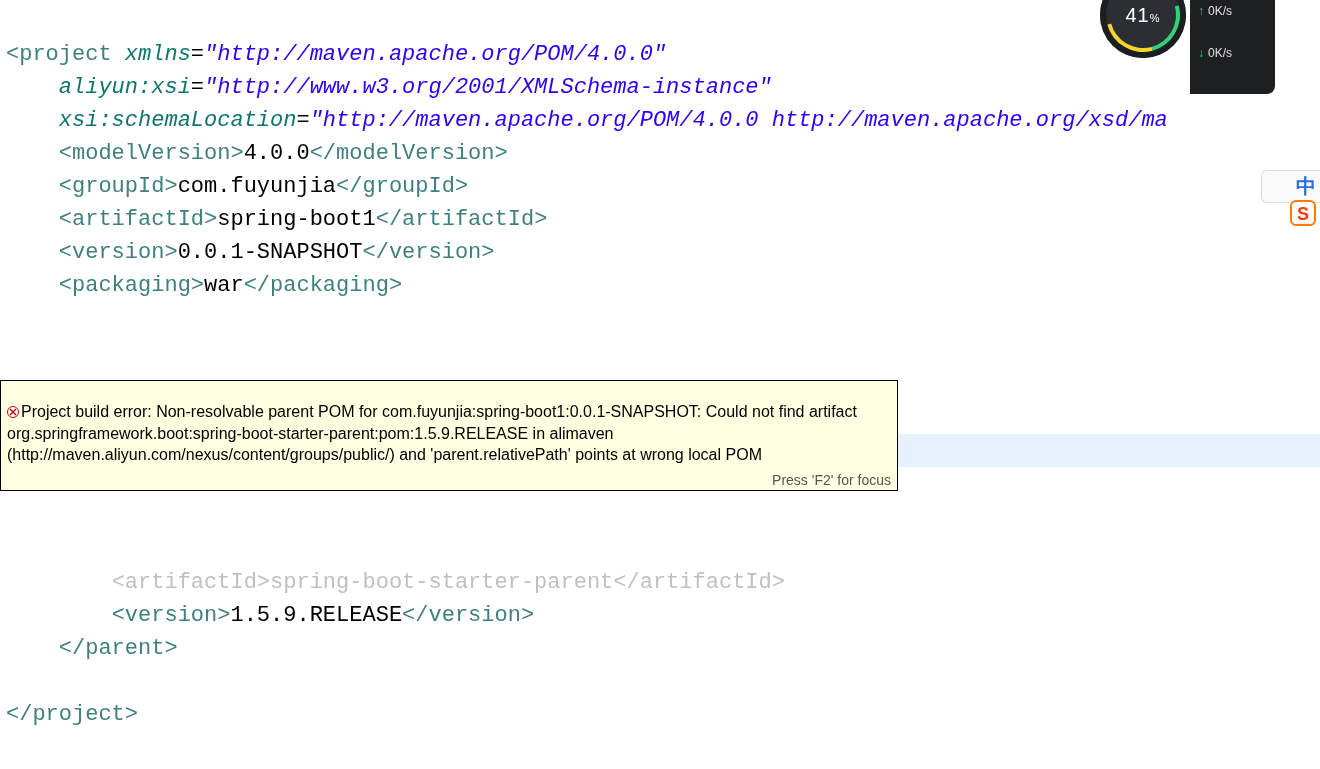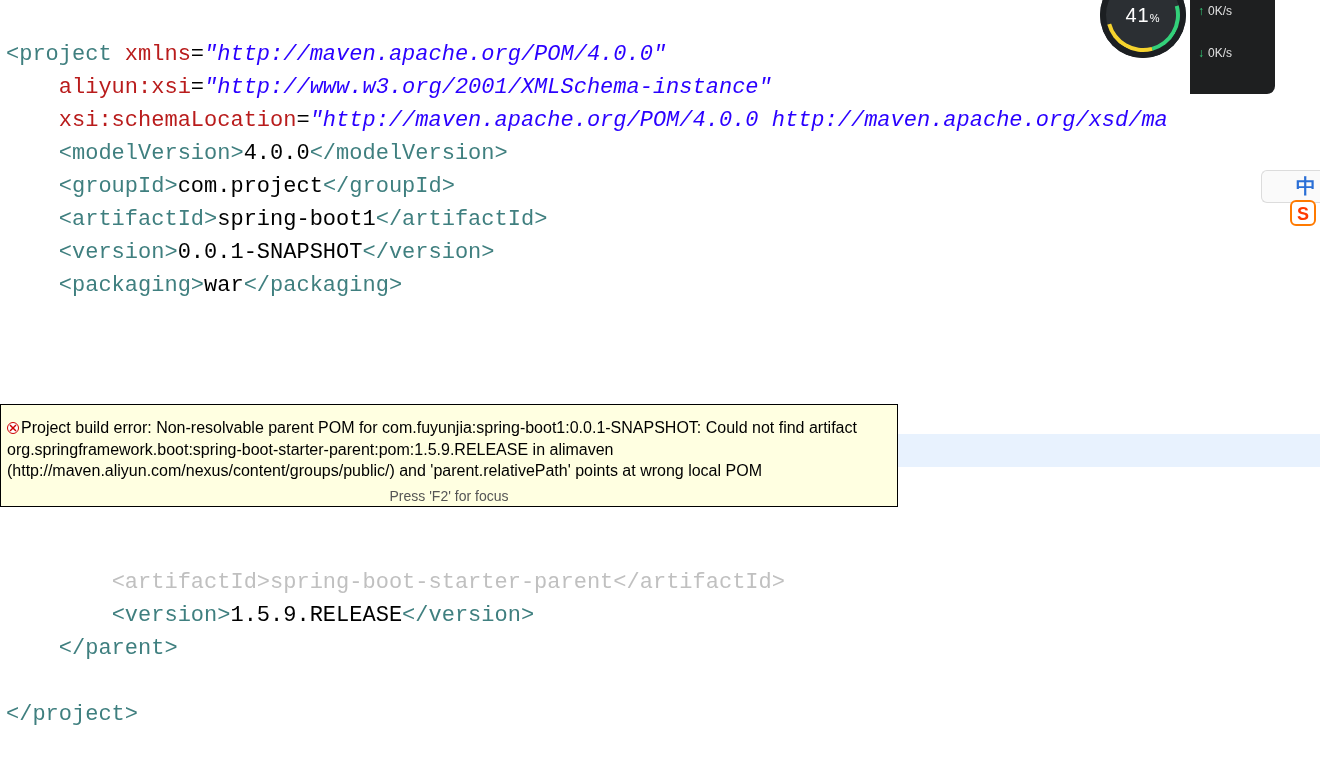--- a/index.html
+++ b/index.html
@@ -13,59 +13,59 @@
     height: 769px;
     position: relative;
   }
   .code-area {
     position: absolute;
     top: 0; left: 0; right: 0; bottom: 0;
     padding: 5px 0 0 6px;
     line-height: 33px;
   }
   .tag    { color: #3f7f7f; }
-  .attr   { color: #b91c1c; }
+  .attr   { color: #0f766e; font-style: italic; }
   .val    { color: #2a00ff; font-style: italic; }
   .txt    { color: #000000; }
   .squig {
     text-decoration: underline wavy #d00000;
     text-decoration-skip-ink: none;
   }
   .hl-line {
     position: absolute;
     left: 0; right: 0;
     height: 33px;
     background: #e8f2fe;
     z-index: -1;
   }
   .tooltip {
     position: absolute;
-    top: 404px;
+    top: 380px;
     left: 0px;
     width: 898px;
     background: #ffffe1;
     border: 1px solid #000000;
     font-family: Verdana, Arial, sans-serif;
     font-size: 16px;
     color: #000000;
     white-space: normal;
-    padding: 12px 6px 2px 6px;
+    padding: 20px 6px 2px 6px;
     box-sizing: border-box;
     z-index: 5;
   }
   .tooltip .err-icon {
     display: inline-block;
     width: 12px; height: 12px;
     vertical-align: -1px;
     margin-right: 2px;
   }
   .tooltip .err-icon svg { display:block; }
   .tooltip .msg { line-height: 1.35; }
   .tooltip .hint {
-    text-align: center;
+    text-align: right;
     font-size: 14px;
     color: #555;
     margin-top: 6px;
   }
   .dim {
     color: #c0c0c0;
     text-align: center;
   }
   
   .netmon {
@@ -145,21 +145,21 @@
 
 
 
 <div class="hl-line" style="top:434px;"></div>
 
 <div class="code-area">
 <span class="tag">&lt;</span><span class="tag">project</span> <span class="attr">xmlns</span><span class="txt">=</span><span class="val">"http://maven.apache.org/POM/4.0.0"</span>
     <span class="attr">aliyun:xsi</span><span class="txt">=</span><span class="val">"http://www.w3.org/2001/XMLSchema-instance"</span>
     <span class="attr">xsi:schemaLocation</span><span class="txt">=</span><span class="val">"http://maven.apache.org/POM/4.0.0 http://maven.apache.org/xsd/ma</span>
     <span class="tag">&lt;</span><span class="tag">modelVersion</span><span class="tag">&gt;</span><span class="txt">4.0.0</span><span class="tag">&lt;/</span><span class="tag">modelVersion</span><span class="tag">&gt;</span>
-    <span class="tag">&lt;</span><span class="tag">groupId</span><span class="tag">&gt;</span><span class="txt">com.project</span><span class="tag">&lt;/</span><span class="tag">groupId</span><span class="tag">&gt;</span>
+    <span class="tag">&lt;</span><span class="tag">groupId</span><span class="tag">&gt;</span><span class="txt">com.fuyunjia</span><span class="tag">&lt;/</span><span class="tag">groupId</span><span class="tag">&gt;</span>
     <span class="tag">&lt;</span><span class="tag">artifactId</span><span class="tag">&gt;</span><span class="txt">spring-boot1</span><span class="tag">&lt;/</span><span class="tag">artifactId</span><span class="tag">&gt;</span>
     <span class="tag">&lt;</span><span class="tag">version</span><span class="tag">&gt;</span><span class="txt">0.0.1-SNAPSHOT</span><span class="tag">&lt;/</span><span class="tag">version</span><span class="tag">&gt;</span>
     <span class="tag">&lt;</span><span class="tag">packaging</span><span class="tag">&gt;</span><span class="txt">war</span><span class="tag">&lt;/</span><span class="tag">packaging</span><span class="tag">&gt;</span>
 
 
 
 <span class="squig">    <span class="tag">&lt;</span><span class="tag">parent</span><span class="tag">&gt;</span></span>
 
 
 

